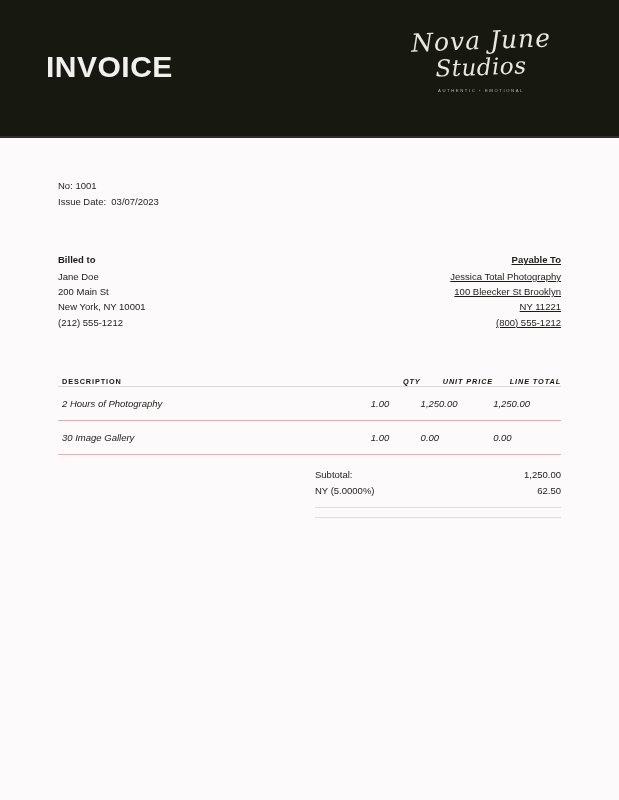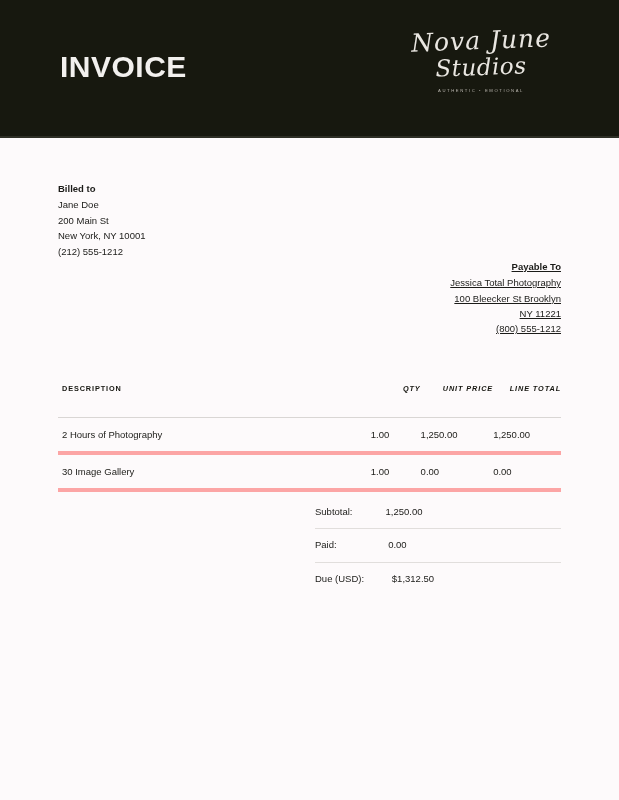--- a/index.html
+++ b/index.html
@@ -25,21 +25,21 @@
   }
   .header-band::after {
     content: "";
     position: absolute;
     left: 0; right: 0; bottom: 0;
     height: 2px;
     background: #2e2f26;
   }
   .invoice-title {
     position: absolute;
-    left: 60px;
+    left: 46px;
     top: 52px;
     font-size: 30px;
     font-weight: bold;
     letter-spacing: 0.5px;
     color: #f2f0ee;
     line-height: 1;
   }
 
   
   .logo {
@@ -92,76 +92,76 @@
   }
   .meta div { white-space: pre; }
 
   
   .parties {
     display: flex;
     justify-content: space-between;
     margin-top: 43px;
     font-size: 9.5px;
     line-height: 1.62;
-    flex-direction: column;
   }
   .party-left  { text-align: left; }
   .party-right { text-align: right; text-decoration: underline; }
   .party-heading {
     font-weight: bold;
     margin-bottom: 1px;
   }
 
   
   .items {
     margin-top: 47px;
     width: 100%;
     border-collapse: collapse;
     font-size: 9.5px;
   }
   .items th {
     font-size: 7.3px;
     font-weight: bold;
     letter-spacing: 0.9px;
     text-transform: uppercase;
-    padding: 0 0 24px 0;
+    padding: 0 0 0 0;
     border-bottom: 1px solid #d9d6d4;
     color: #15150f;
     margin-left: 37px;
   }
   .items th.c-desc  { text-align: left;  padding-left: 4px; }
   .items th.c-qty,
   .items th.c-unit,
   .items th.c-line  { text-align: right; font-style: italic; }
 
   .items td {
     padding: 11px 0 11px 0;
-    border-bottom: 4px solid #fca5a5;
+    border-bottom: 1px solid #fca5a5;
     color: #22221e;
+    font-style: italic;
   }
   .items td.c-desc  { text-align: left;  padding-left: 4px; }
   .items td.c-qty,
   .items td.c-unit,
   .items td.c-line  { }
 
   .col-desc { width: 330px; }
   .col-qty  { width: 52px;  }
   .col-unit { width: 75px;  }
   .col-line { width: 70px;  }
 
   
   .totals {
     margin-top: 12px;
     margin-left: auto;
     width: 246px;
     font-size: 9.5px;
   }
   .totals-row {
     display: flex;
-    justify-content: flex-start;
+    justify-content: space-between;
     line-height: 1.62;
   }
   .totals-row .t-label { text-align: right; }
   .totals-row .t-value {
     text-align: right;
     min-width: 70px;
   }
   .totals-rule {
     height: 1px;
     background: #e1dedc;
@@ -176,20 +176,24 @@
 
   <div class="logo">
     <div class="logo-line1">Nova June</div>
     <div class="logo-line2">Studios</div>
     <div class="logo-tagline">AUTHENTIC • EMOTIONAL</div>
   </div>
 </div>
 
 <div class="page">
 
+  <div class="meta">
+    <div>No: 1001</div>
+    <div>Issue Date:  03/07/2023</div>
+  </div>
 
   <div class="parties">
     <div class="party-left">
       <div class="party-heading">Billed to</div>
       <div>Jane Doe</div>
       <div>200 Main St</div>
       <div>New York, NY 10001</div>
       <div>(212) 555-1212</div>
     </div>
 
@@ -231,29 +235,25 @@
         <td class="c-line">0.00</td>
       </tr>
     </tbody>
   </table>
 
   <div class="totals">
     <div class="totals-row">
       <span class="t-label">Subtotal:</span>
       <span class="t-value">1,250.00</span>
     </div>
+    <div class="totals-row">
+      <span class="t-label">NY (5.0000%)</span>
+      <span class="t-value">62.50</span>
+    </div>
 
     <div class="totals-rule"></div>
 
-    <div class="totals-row">
-      <span class="t-label">Paid:</span>
-      <span class="t-value">0.00</span>
-    </div>
 
     <div class="totals-rule"></div>
 
-    <div class="totals-row">
-      <span class="t-label">Due (USD):</span>
-      <span class="t-value">$1,312.50</span>
-    </div>
   </div>
 
 </div>
 
 </body></html>

